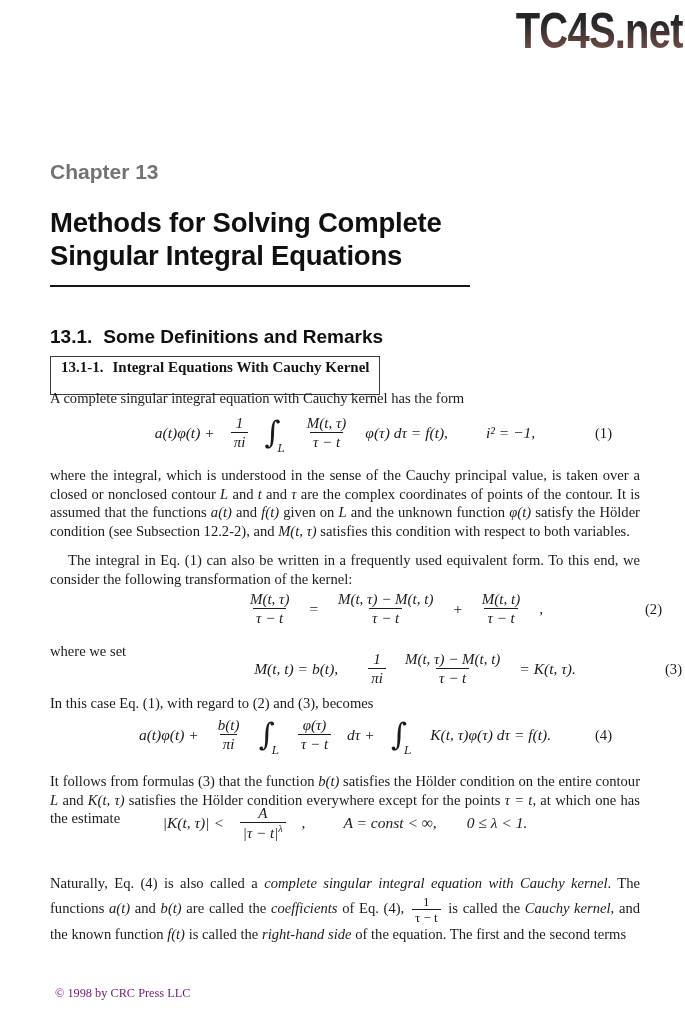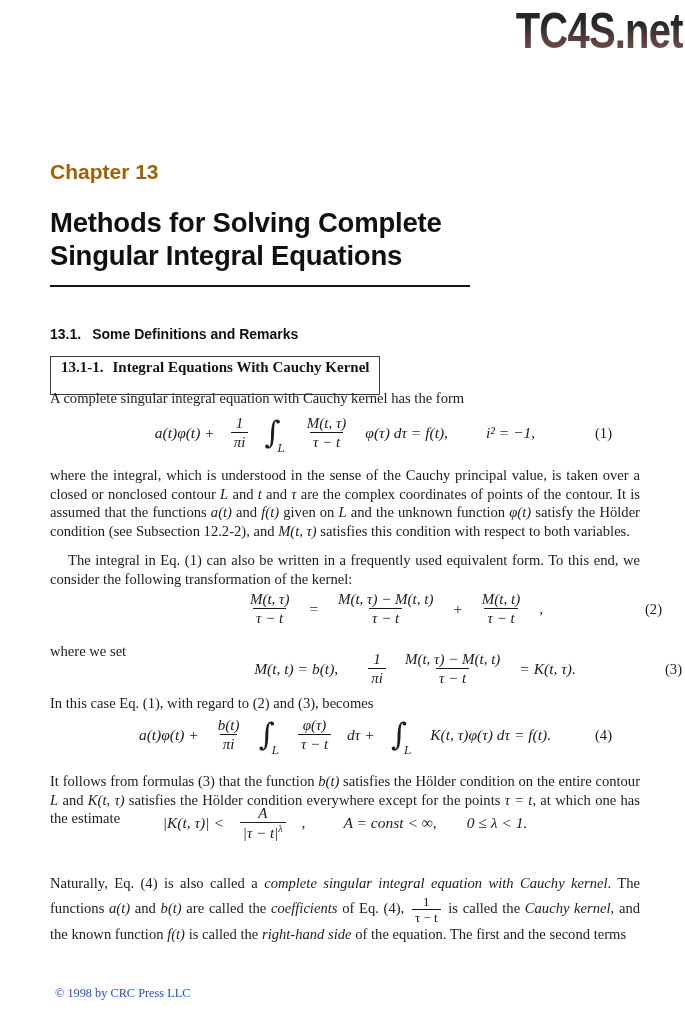--- a/index.html
+++ b/index.html
@@ -2,25 +2,25 @@
 <html><head>
 <meta charset="utf-8">
 <style>
   html,body{margin:0;padding:0;background:#fff;}
   .page{position:relative;width:685px;height:1024px;background:#ffffff;overflow:hidden;
         font-family:"Liberation Serif",serif;color:#1b1b1b;}
   .content{position:absolute;left:50px;top:0;width:590px;}
   .abs{position:absolute;left:0;width:590px;}
 
   
-  .chapter-label{font-family:"Liberation Sans",sans-serif;font-weight:bold;font-size:21px;color:#a16207;}
+  .chapter-label{font-family:"Liberation Sans",sans-serif;font-weight:bold;font-size:21px;color:#737373;}
   .chapter-title{font-family:"Liberation Sans",sans-serif;font-weight:bold;font-size:27.5px;
                  line-height:1.2;letter-spacing:-0.2px;color:#101010;}
   .title-rule{border:0;border-top:2px solid #161616;width:420px;margin:0;}
-  .section-heading{font-family:"Liberation Sans",sans-serif;font-weight:bold;font-size:14px;color:#101010;}
+  .section-heading{font-family:"Liberation Sans",sans-serif;font-weight:bold;font-size:19px;color:#101010;}
   .section-heading .num{margin-right:11px;}
   .subsection-box{display:inline-block;border:1.5px solid #3a3a3a;padding:2px 10px 18px;
                   font-weight:bold;font-size:15px;color:#141414;}
   .subsection-box .num{margin-right:9px;}
 
   
   .para{font-size:14.6px;line-height:1.27;text-align:justify;}
   .para.indent{text-indent:18px;}
   .it{font-style:italic;}
 
@@ -51,21 +51,21 @@
           text-shadow:3px 0 0 #fff,-3px 0 0 #fff,0 3px 0 #fff,0 -3px 0 #fff,
                       2px 2px 0 #fff,-2px 2px 0 #fff,2px -2px 0 #fff,-2px -2px 0 #fff,
                       4px 6px 5px rgba(110,110,110,0.55);}
   .wm-bottom{position:absolute;top:966px;right:2px;
           font-family:"DejaVu Sans",sans-serif;font-weight:bold;font-size:33px;letter-spacing:-0.5px;
           color:#c95d5f;-webkit-text-stroke:1.6px #46161a;white-space:nowrap;
           text-shadow:3px 0 0 #fff,-3px 0 0 #fff,0 3px 0 #fff,0 -3px 0 #fff,
                       2px 2px 0 #fff,-2px 2px 0 #fff,2px -2px 0 #fff,-2px -2px 0 #fff,
                       5px 6px 4px rgba(140,140,140,0.7);}
 
-  .footer{position:absolute;left:55px;top:986px;font-size:12.3px;color:#1d4ed8;}
+  .footer{position:absolute;left:55px;top:986px;font-size:12.3px;color:#701a75;}
 </style>
 </head>
 <body>
 
 <div class="page">
 
   <div class="wm-top">TC4S.net</div>
 
   <div class="content">
 

